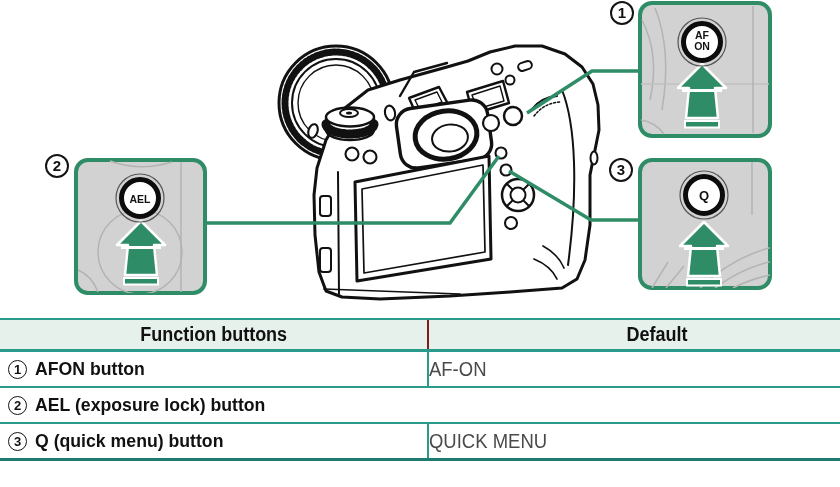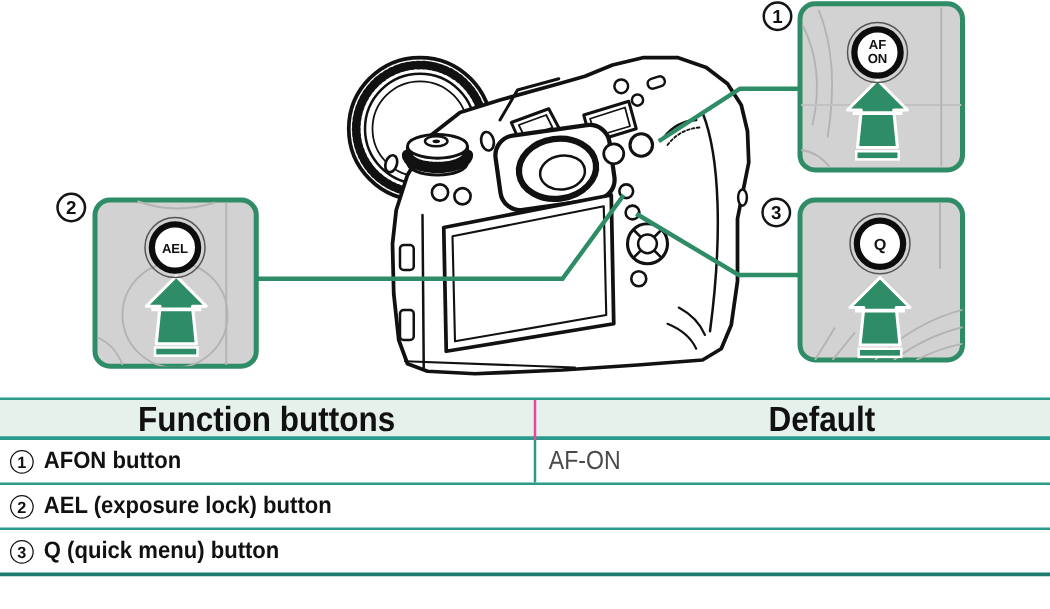--- a/index.html
+++ b/index.html
@@ -4,31 +4,31 @@
 <style>
   html,body{margin:0;padding:0;background:#fff;}
   body{width:840px;height:487px;font-family:"Liberation Sans",sans-serif;-webkit-font-smoothing:antialiased;}
   .page{position:relative;width:840px;height:487px;overflow:hidden;background:#fff;}
   .illus{position:absolute;top:0;left:0;}
 
   
   .tbl{position:absolute;top:318px;left:0;width:840px;}
   .t-head{display:grid;grid-template-columns:427px 1fr;height:34px;box-sizing:border-box;
           background:#e7f1ec;border-top:2px solid #2a9a8c;border-bottom:3px solid #2a9a8c;}
-  .t-hcell{display:flex;align-items:center;justify-content:center;font-weight:bold;font-size:28px;color:#111;
+  .t-hcell{display:flex;align-items:center;justify-content:center;font-weight:bold;font-size:20px;color:#111;
            transform-origin:center;}
   .t-hcell .cond{display:inline-block;transform:scaleX(.9);}
-  .t-hcell.right{border-left:2px solid #ec4899;height:100%;padding-left:45px;}
+  .t-hcell.right{border-left:2px solid #7f1d1d;height:100%;padding-left:45px;}
   .t-row{display:grid;grid-template-columns:427px 1fr;height:36px;box-sizing:border-box;border-bottom:2px solid #2a9a8c;}
   .t-row.last{height:37px;border-bottom:3px solid #1e7b70;}
   .t-lcell{display:flex;align-items:center;gap:8px;padding-left:8px;}
   .cnum{flex:0 0 auto;width:19px;height:19px;border:1.6px solid #141414;border-radius:50%;
         display:flex;align-items:center;justify-content:center;font-size:13px;font-weight:bold;color:#111;box-sizing:border-box;}
   .rlabel{font-weight:bold;font-size:19px;color:#111;white-space:nowrap;transform:scaleX(.93);transform-origin:left center;}
-  .t-rcell{display:flex;align-items:center;border-left:2px solid #2a9a8c;padding-left:10px;height:100%;box-sizing:border-box;}
+  .t-rcell{display:flex;align-items:center;border-left:2px solid #2a9a8c;height:100%;box-sizing:border-box;}
   .rvalue{font-size:21px;color:#4a4a4a;white-space:nowrap;transform:scaleX(.88);transform-origin:left center;}
 </style>
 </head>
 <body>
 
 <div class="page">
 
   <svg class="illus" width="840" height="316" viewBox="0 0 840 316">
     <defs>
       <g id="parrow">
@@ -221,16 +221,19 @@
         <span class="cnum">2</span>
         <span class="rlabel">AEL (exposure lock) button</span>
       </div>
     </div>
 
     <div class="t-row last">
       <div class="t-lcell">
         <span class="cnum">3</span>
         <span class="rlabel">Q (quick menu) button</span>
       </div>
+      <div class="t-rcell">
+        <span class="rvalue">QUICK MENU</span>
+      </div>
     </div>
   </div>
 
 </div>
 
 </body></html>

